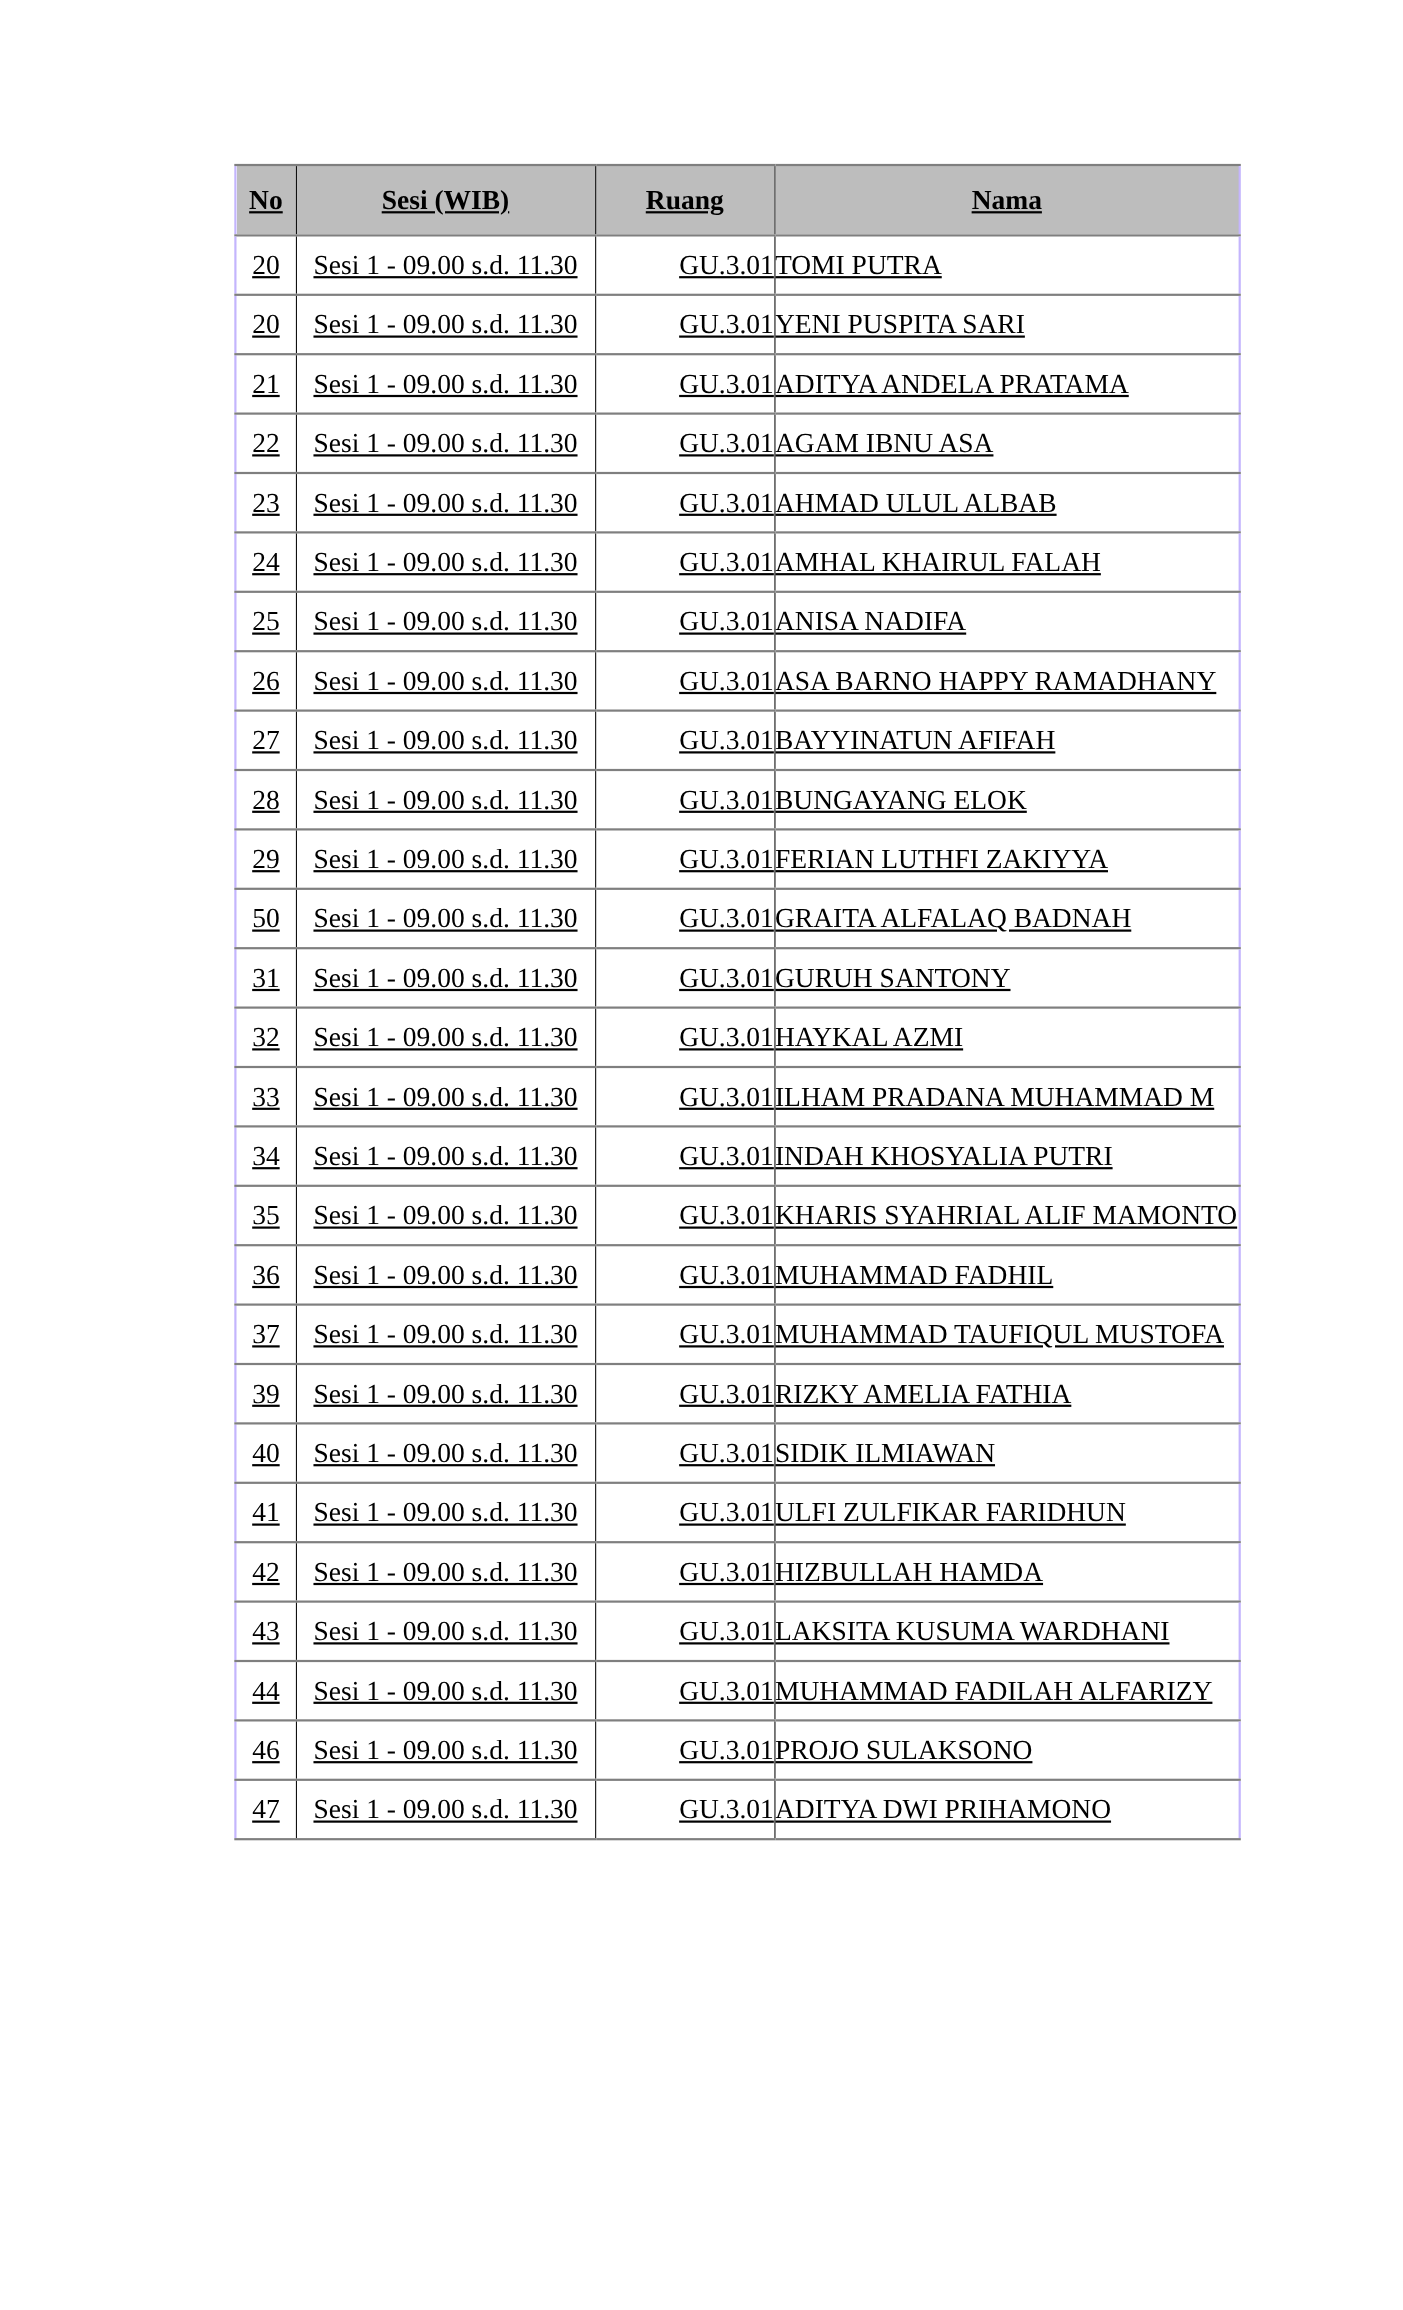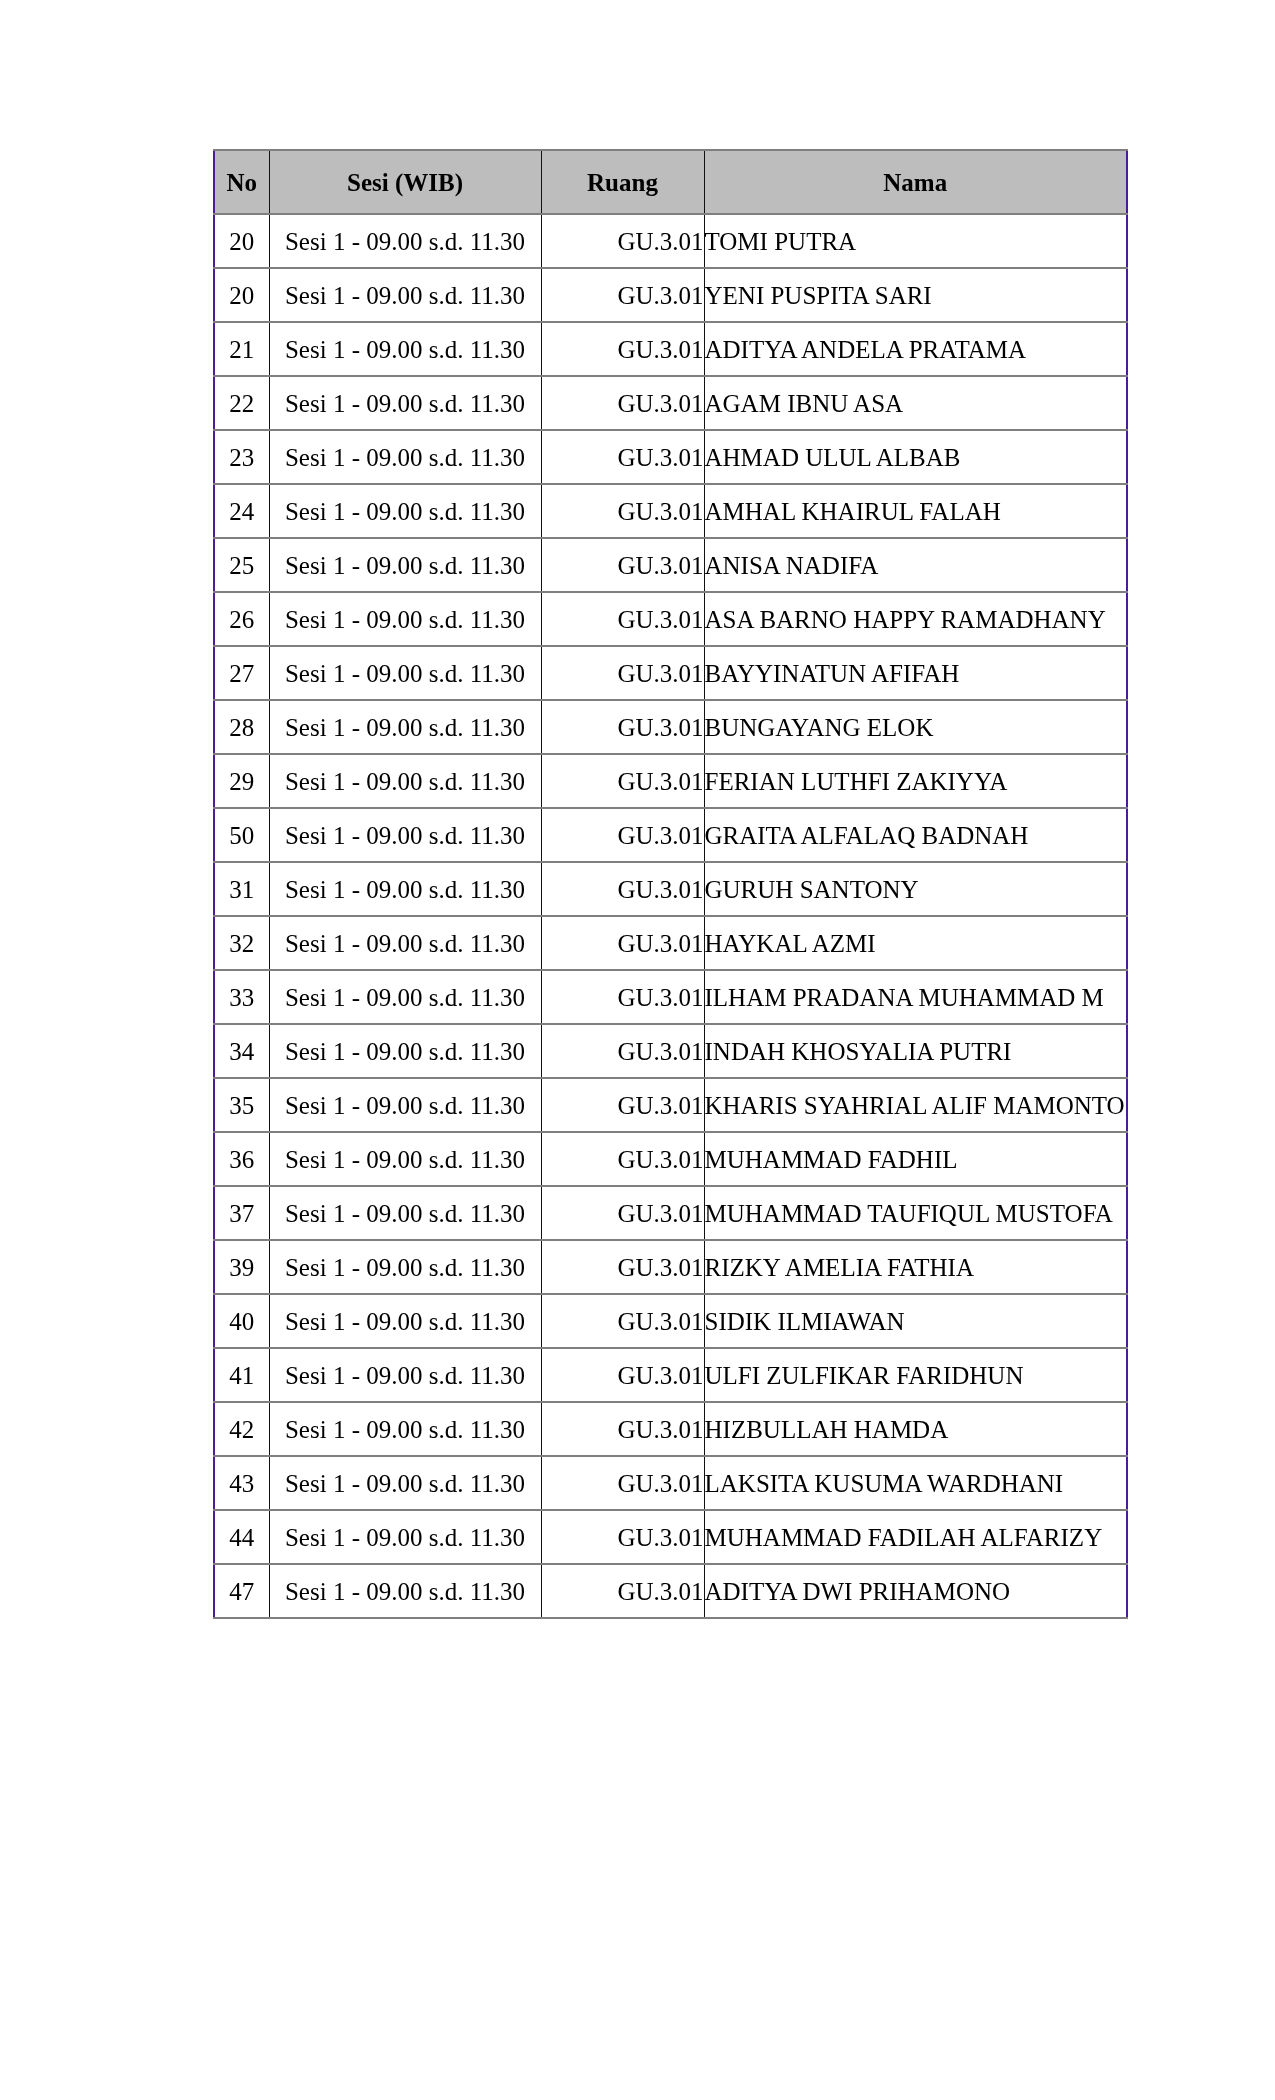--- a/index.html
+++ b/index.html
@@ -37,21 +37,21 @@
 
   table.schedule th,
   table.schedule td {
     border-top: 2px solid var(--grid-h, #7f7f7f);
     border-bottom: 2px solid var(--grid-h, #7f7f7f);
     border-left: 1.5px solid var(--grid-v, #111111);
     border-right: 1.5px solid var(--grid-v, #111111);
     vertical-align: middle;
     overflow: hidden;
   }
-  table.schedule { border: 2px solid #4c1d95; }
+  table.schedule { border: 2px solid #c4b5fd; text-decoration: underline; }
 
   table.schedule thead th {
     background: var(--header-bg, #bdbdbd);
     height: 62px;
     font-weight: bold;
     text-align: center;
     padding: 0;
   }
   table.schedule tbody td {
     height: 52px;
@@ -230,20 +230,26 @@
           <td class="cell-ruang">GU.3.01</td>
           <td class="cell-nama">LAKSITA KUSUMA WARDHANI</td>
         </tr>
         <tr>
           <td class="cell-no">44</td>
           <td class="cell-waktu">Sesi 1 - 09.00 s.d. 11.30</td>
           <td class="cell-ruang">GU.3.01</td>
           <td class="cell-nama">MUHAMMAD FADILAH ALFARIZY</td>
         </tr>
         <tr>
+          <td class="cell-no">46</td>
+          <td class="cell-waktu">Sesi 1 - 09.00 s.d. 11.30</td>
+          <td class="cell-ruang">GU.3.01</td>
+          <td class="cell-nama">PROJO SULAKSONO</td>
+        </tr>
+        <tr>
           <td class="cell-no">47</td>
           <td class="cell-waktu">Sesi 1 - 09.00 s.d. 11.30</td>
           <td class="cell-ruang">GU.3.01</td>
           <td class="cell-nama">ADITYA DWI PRIHAMONO</td>
         </tr>
       </tbody>
   </table>
 </div>
 
 </body></html>

